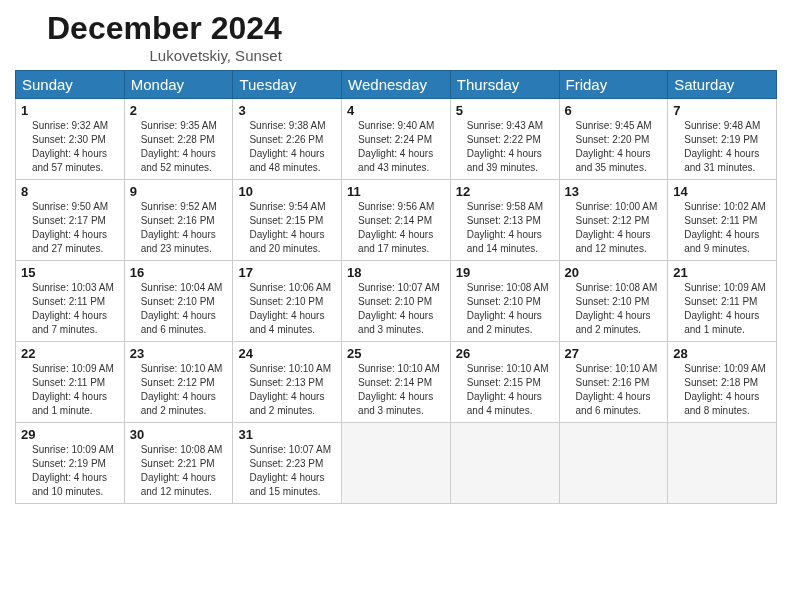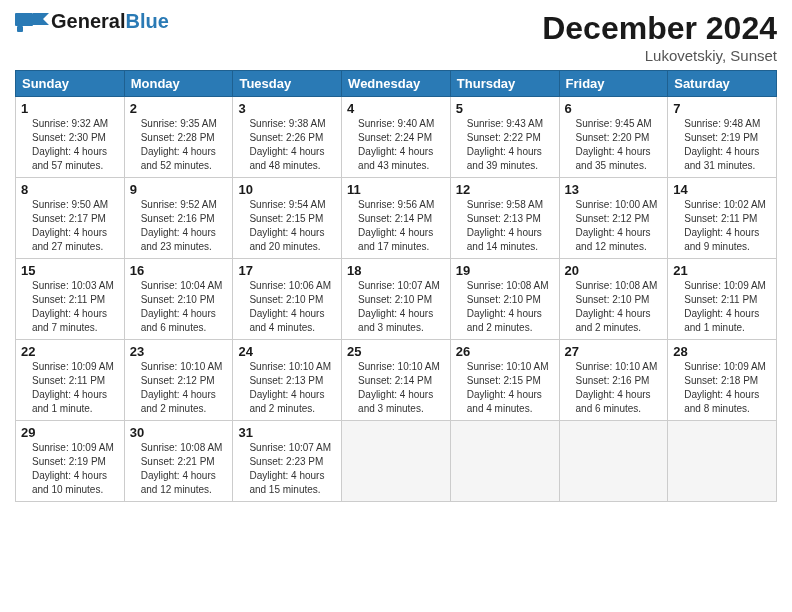--- a/index.html
+++ b/index.html
@@ -47,22 +47,22 @@
     table {
       width: 100%;
       border-collapse: collapse;
       table-layout: fixed;
     }
     th {
       background-color: #2a7ab5;
       color: white;
       text-align: left;
       padding: 5px 6px;
-      font-size: 13px;
-      font-weight: bold;
+      font-size: 15px;
+      font-weight: normal;
       border: 1px solid #1e6090;
     }
     td {
       border: 1px solid #ccc;
       vertical-align: top;
       padding: 4px 5px;
       font-size: 10.5px;
       color: #222;
       height: 78px;
       background: #fff;
@@ -85,32 +85,20 @@
     }
     tr:last-child td {
       height: 68px;
     }
   </style>
 </head>
 <body>
 
 <div class="container">
   <div class="header-row">
-    <div class="logo">
-      <div class="logo-line">
-        <svg width="34" height="22" viewBox="0 0 34 22">
-          <rect x="0" y="2" width="18" height="13" rx="1" fill="#2a7ab5"></rect>
-          <polygon points="18,2 34,2 28,8 34,14 18,14" fill="#2a7ab5"></polygon>
-          <rect x="2" y="15" width="6" height="6" rx="1" fill="#2a7ab5"></rect>
-        </svg>
-        <div>
-          <span style="font-size:20px;font-weight:bold;color:#1a1a1a;">General</span><span style="font-size:20px;font-weight:bold;color:#2a7ab5;">Blue</span>
-        </div>
-      </div>
-    </div>
     <div class="title-area">
       <div class="month-title">December 2024</div>
       <div class="location">Lukovetskiy, Sunset</div>
     </div>
   </div>
 
   <table>
     <thead>
       <tr>
         <th>Sunday</th>

